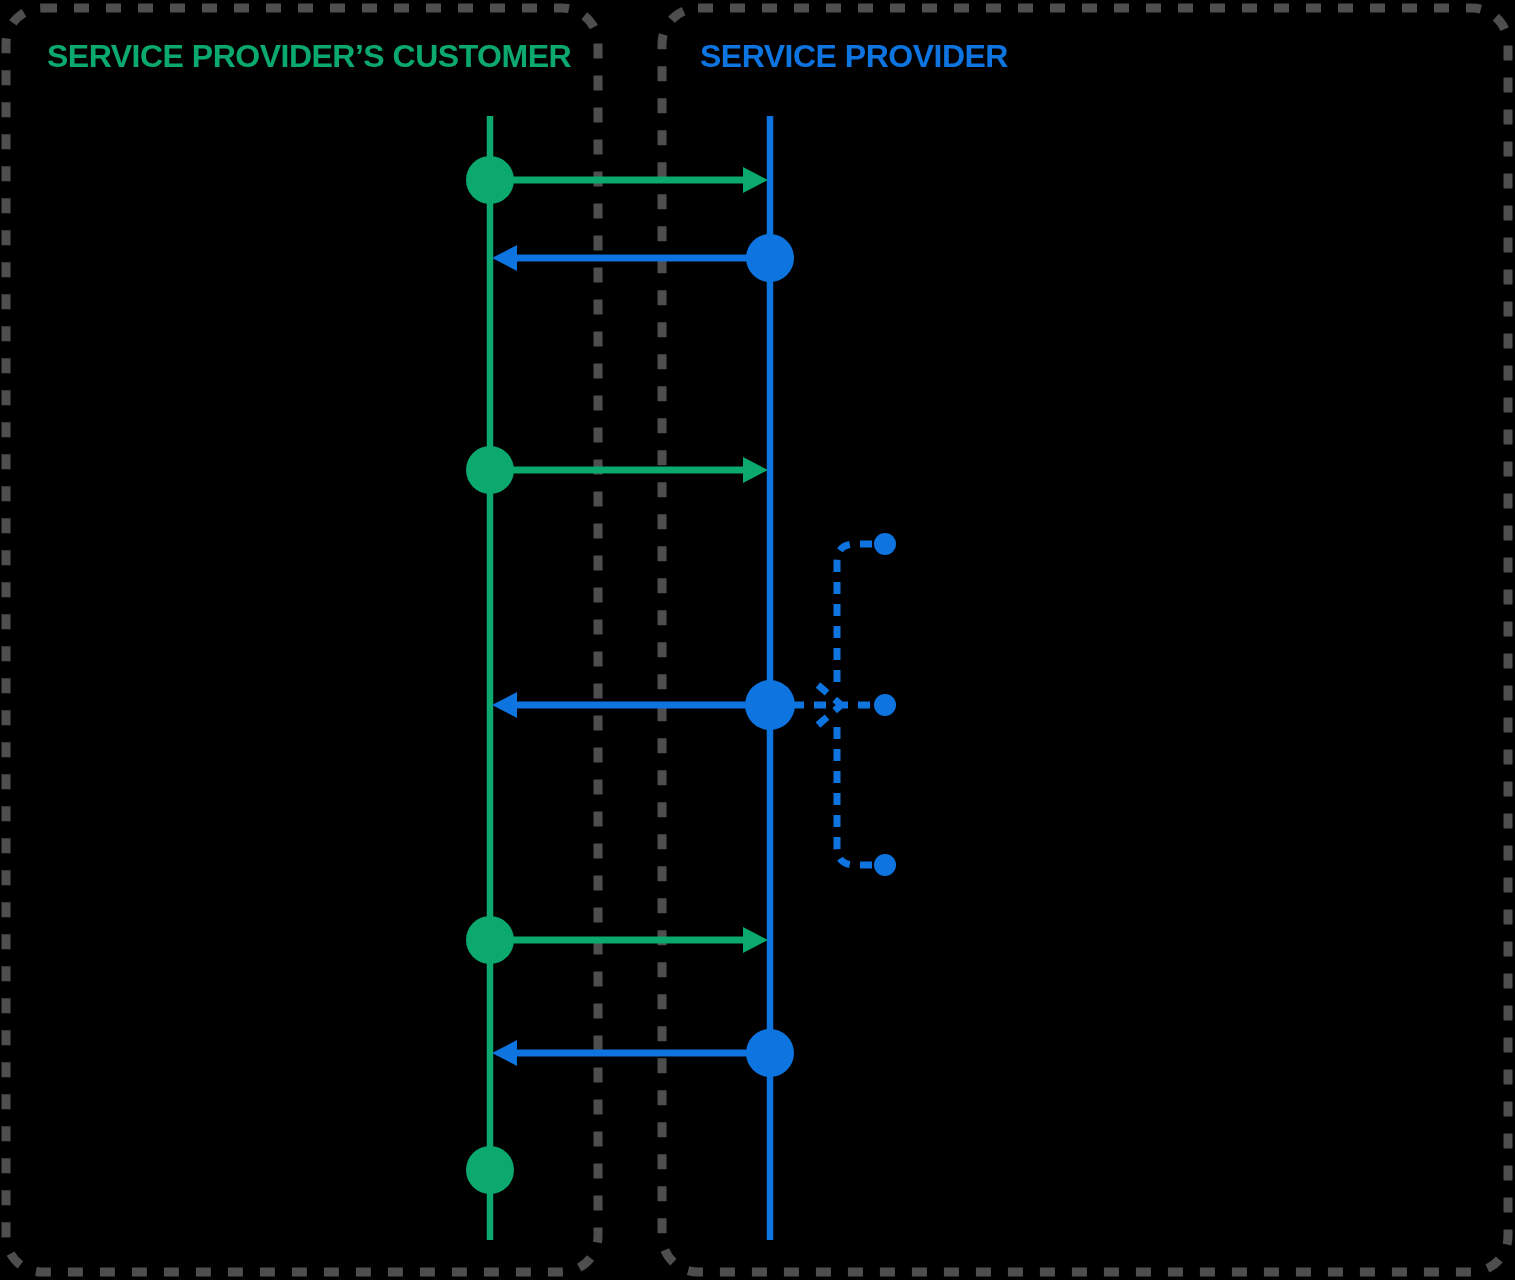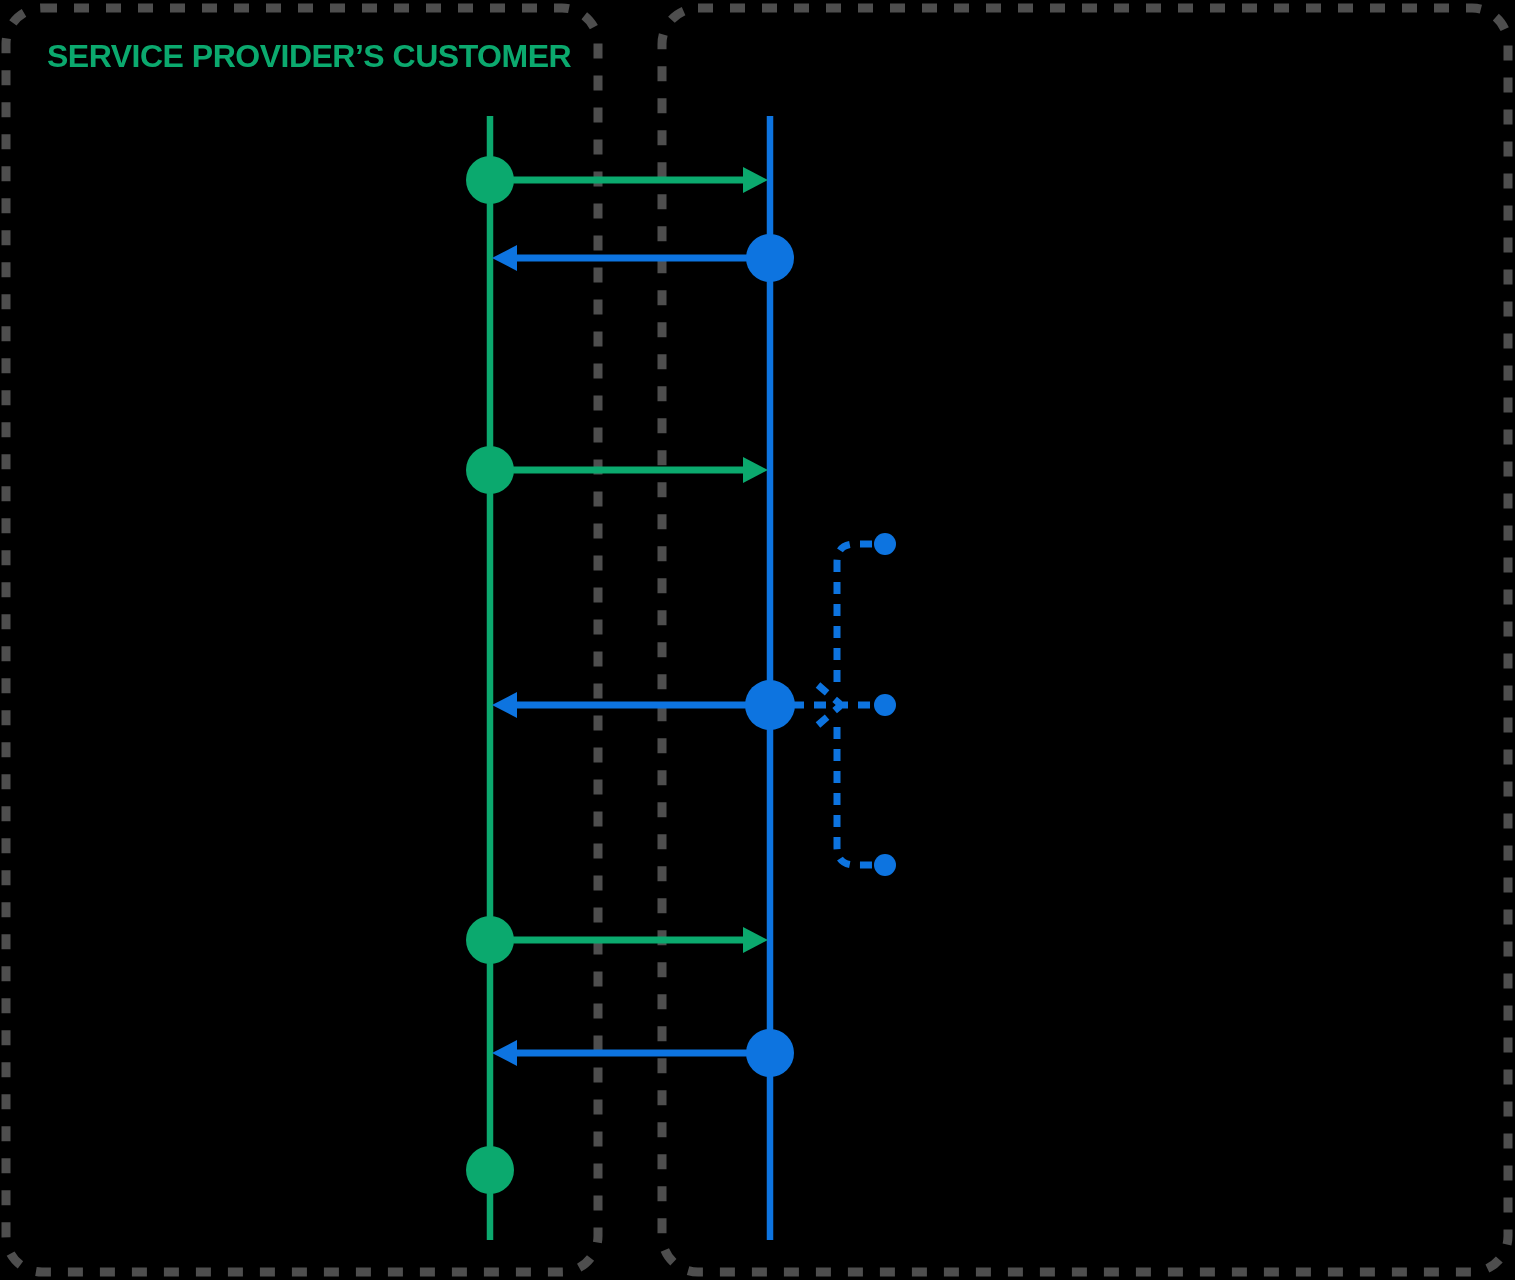--- a/index.html
+++ b/index.html
@@ -63,13 +63,14 @@
       <circle cx="885" cy="865" r="11" fill="#0d74e0"></circle>
       <circle cx="490" cy="180" r="24" fill="#0ba96e"></circle>
       <circle cx="770" cy="258" r="24" fill="#0d74e0"></circle>
       <circle cx="490" cy="470" r="24" fill="#0ba96e"></circle>
       <circle cx="770" cy="705" r="25" fill="#0d74e0"></circle>
       <circle cx="490" cy="940" r="24" fill="#0ba96e"></circle>
       <circle cx="770" cy="1053" r="24" fill="#0d74e0"></circle>
       <circle cx="490" cy="1170" r="24" fill="#0ba96e"></circle>
     </svg>
   <div class="panel-title" id="title-customer">SERVICE PROVIDER’S CUSTOMER</div>
+  <div class="panel-title" id="title-provider">SERVICE PROVIDER</div>
 </div>
 
 </body></html>

